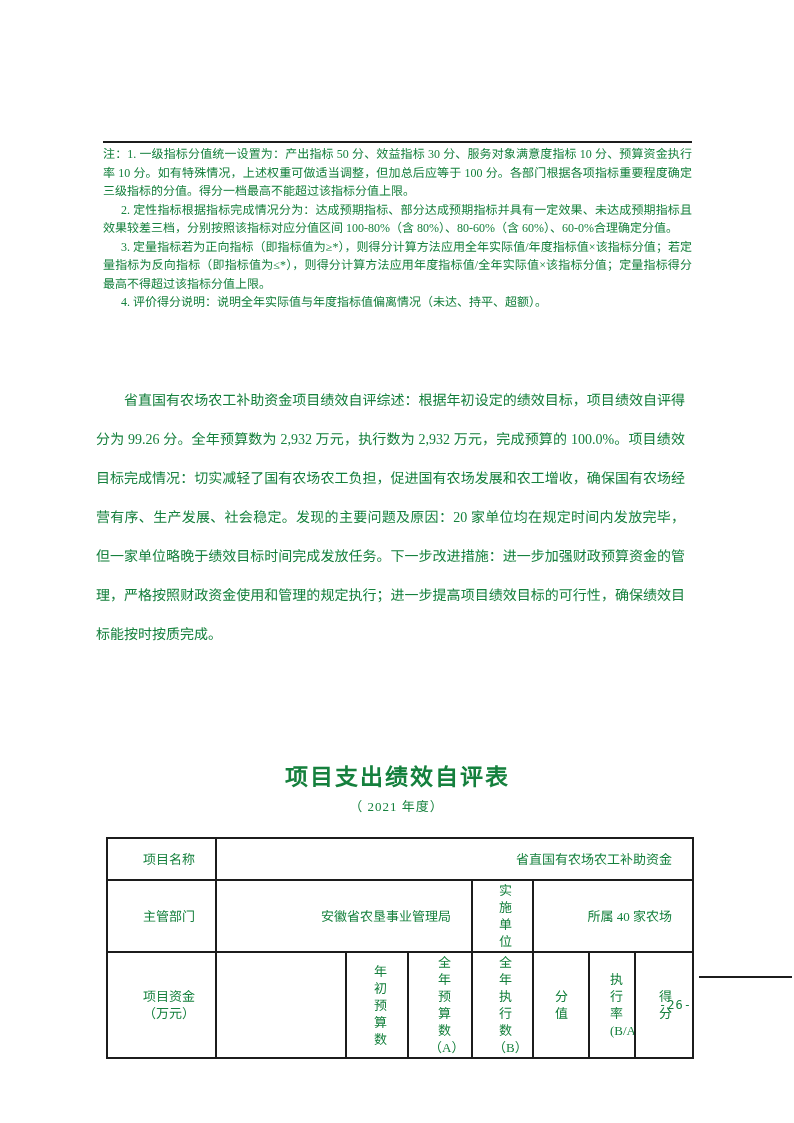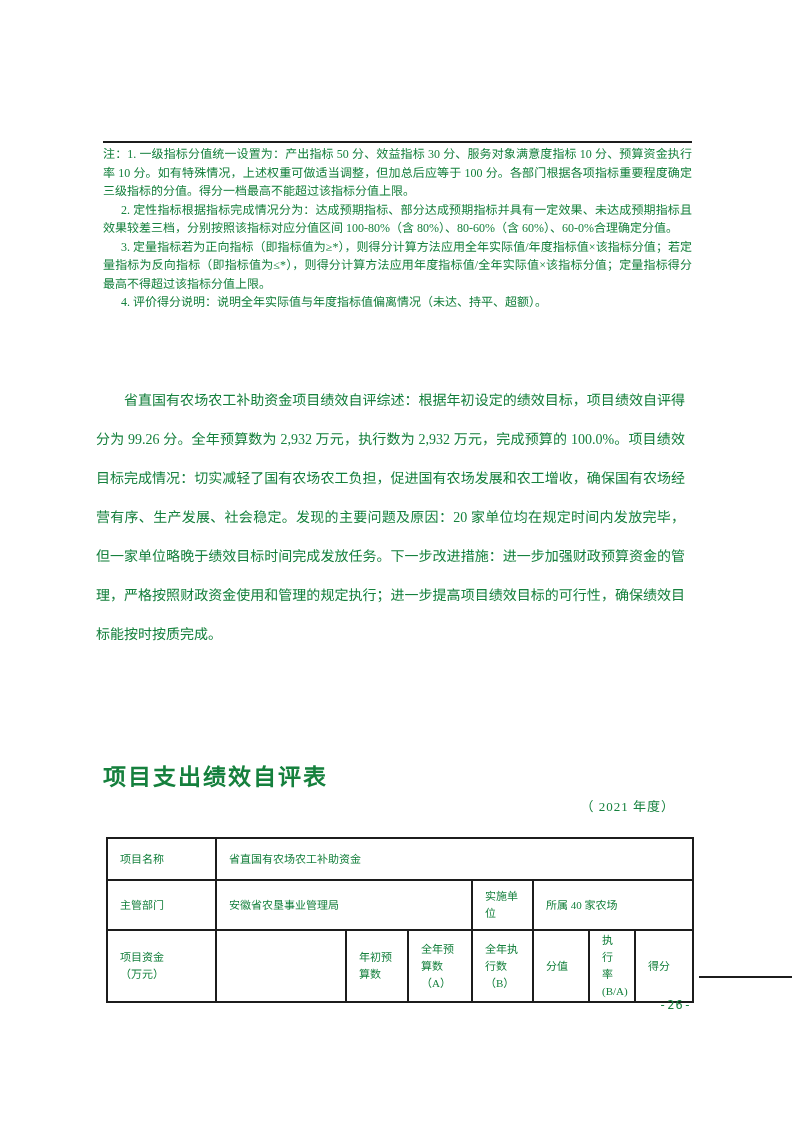--- a/index.html
+++ b/index.html
@@ -29,38 +29,39 @@
   .notes p.ind { text-indent:1.5em; }
   .summary {
     position:absolute; left:87px; top:372px; width:589px;
     margin:9px;
     font-size:14px; line-height:39px;
     text-align:justify; text-justify:inter-character;
     text-indent:2em;
   }
   .tbl-title {
     position:absolute; left:103px; top:762px; width:589px;
+    text-align:center;
     font-family:"Liberation Sans","DejaVu Sans",sans-serif;
     font-weight:bold; font-size:23px; line-height:30px;
     letter-spacing:2px;
   }
   .tbl-subtitle {
-    position:absolute; left:86px; top:797px; width:589px;
-    text-align:right; font-size:13px; line-height:20px;
+    position:absolute; left:102px; top:797px; width:589px;
+    text-align:center; font-size:13px; line-height:20px;
     letter-spacing:1px;
   }
   table.eval {
     position:absolute; left:106px; top:837px;
     width:586px; border-collapse:collapse; table-layout:fixed;
   }
   table.eval td {
     border:2px solid #1c1c1c;
-    text-align:left; vertical-align:middle;
-    font-size:11px; line-height:17px;
-    padding:1px 12px;
+    text-align:right; vertical-align:middle;
+    font-size:13px; line-height:17px;
+    padding:1px 20px;
     overflow:hidden;
   }
   tr.r1 { height:42px; }
   tr.r2 { height:50px; }
   tr.r3 { height:53px; }
   .pre { white-space:pre-line; }
   .pagenum {
     position:absolute; left:103px; top:998px; width:589px;
     text-align:right;
     font-family:"DejaVu Sans Mono","Liberation Mono",monospace;

